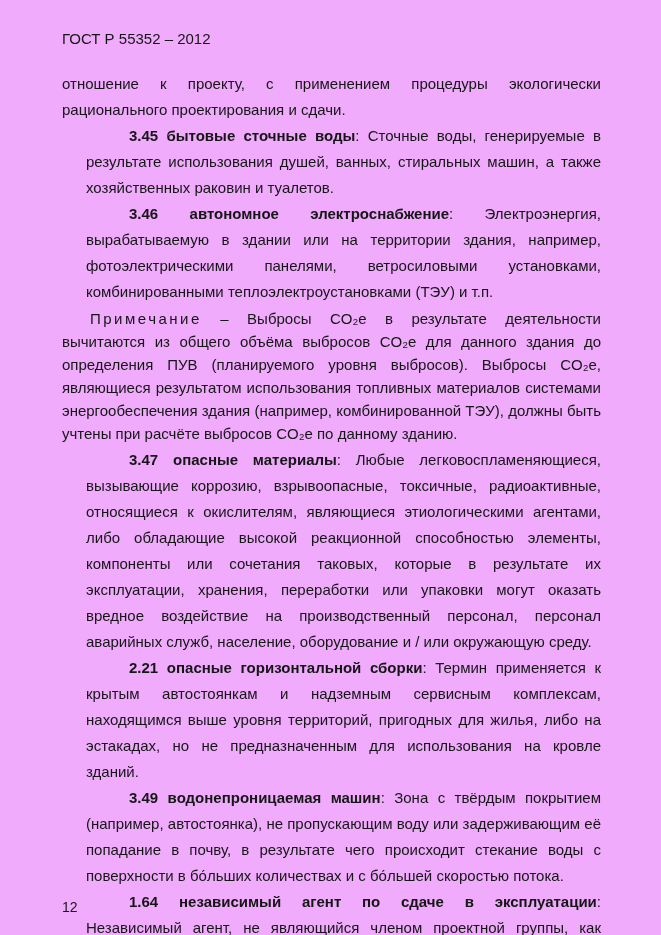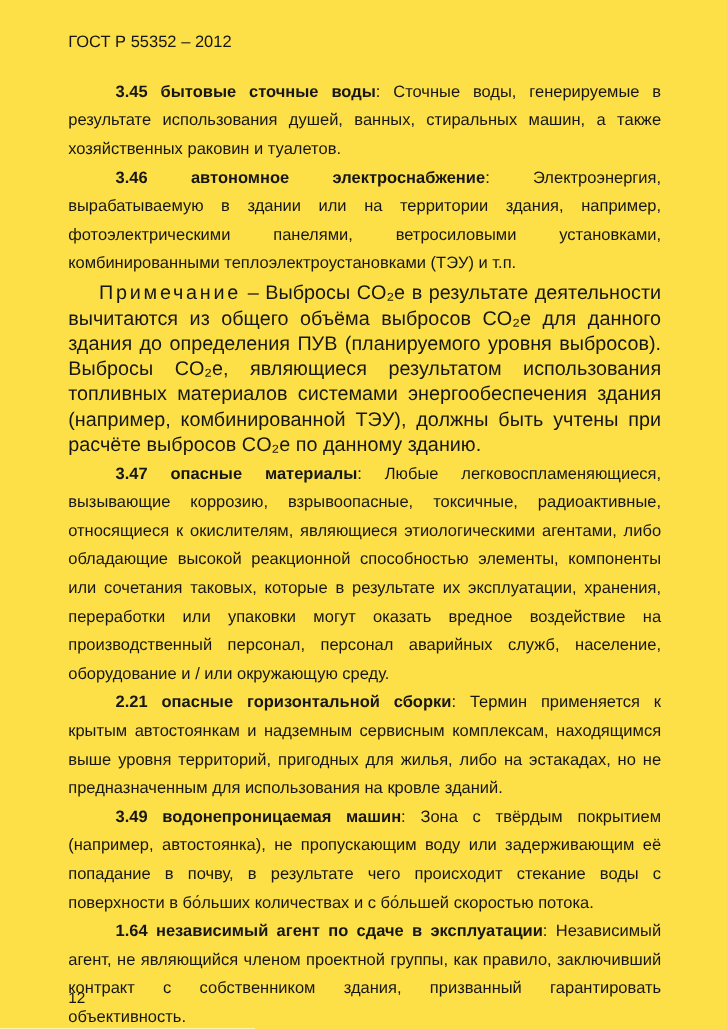--- a/index.html
+++ b/index.html
@@ -4,47 +4,48 @@
 <style>
   html, body {
     margin: 0;
     padding: 0;
     background: #ffffff;
   }
   .page {
     position: relative;
     width: 661px;
     height: 935px;
-    background: #fde047;
+    background: #f0abfc;
     box-sizing: border-box;
     padding: 30px 60px 0 62px;
     font-family: "Liberation Sans", sans-serif;
     color: #161616;
     overflow: hidden;
   }
   .doc-header {
     font-size: 15px;
     font-weight: normal;
     margin-bottom: 24px;
   }
   .body-par {
     margin: 0;
     font-size: 15px;
     line-height: 26px;
     text-align: justify;
   }
   .body-par.indent {
     text-indent: 43px;
+    margin-left: 24px;
   }
   .term-num, .term {
     font-weight: bold;
   }
   .note {
     margin: 2px 0;
-    font-size: 18px;
+    font-size: 15px;
     line-height: 23px;
     text-align: justify;
     text-indent: 28px;
   }
   .note-label {
     letter-spacing: 2.5px;
   }
   .page-num {
     position: absolute;
     left: 62px;
@@ -53,20 +54,21 @@
     text-align: right;
   }
 </style>
 </head>
 <body>
 
 <div class="page">
 
   <div class="doc-header">ГОСТ Р 55352 – 2012</div>
 
+  <p class="body-par"><span>отношение к проекту, с применением процедуры экологически рационального проектирования и сдачи.</span></p>
 
   <p class="body-par indent"><span class="term-num">3.45</span> <span class="term">бытовые сточные воды</span><span>: Сточные воды, генерируемые в результате использования душей, ванных, стиральных машин, а также хозяйственных раковин и туалетов.</span></p>
 
   <p class="body-par indent"><span class="term-num">3.46</span> <span class="term">автономное электроснабжение</span><span>: Электроэнергия, вырабатываемую в здании или на территории здания, например, фотоэлектрическими панелями, ветросиловыми установками, комбинированными теплоэлектроустановками (ТЭУ) и т.п.</span></p>
 
   <p class="note"><span class="note-label">Примечание</span> <span>– Выбросы CO₂e в результате деятельности вычитаются из общего объёма выбросов CO₂e для данного здания до определения ПУВ (планируемого уровня выбросов). Выбросы CO₂e, являющиеся результатом использования топливных материалов системами энергообеспечения здания (например, комбинированной ТЭУ), должны быть учтены при расчёте выбросов CO₂e по данному зданию.</span></p>
 
   <p class="body-par indent"><span class="term-num">3.47</span> <span class="term">опасные материалы</span><span>: Любые легковоспламеняющиеся, вызывающие коррозию, взрывоопасные, токсичные, радиоактивные, относящиеся к окислителям, являющиеся этиологическими агентами, либо обладающие высокой реакционной способностью элементы, компоненты или сочетания таковых, которые в результате их эксплуатации, хранения, переработки или упаковки могут оказать вредное воздействие на производственный персонал, персонал аварийных служб, население, оборудование и / или окружающую среду.</span></p>
 
   <p class="body-par indent"><span class="term-num">2.21</span> <span class="term">опасные горизонтальной сборки</span><span>: Термин применяется к крытым автостоянкам и надземным сервисным комплексам, находящимся выше уровня территорий, пригодных для жилья, либо на эстакадах, но не предназначенным для использования на кровле зданий.</span></p>

